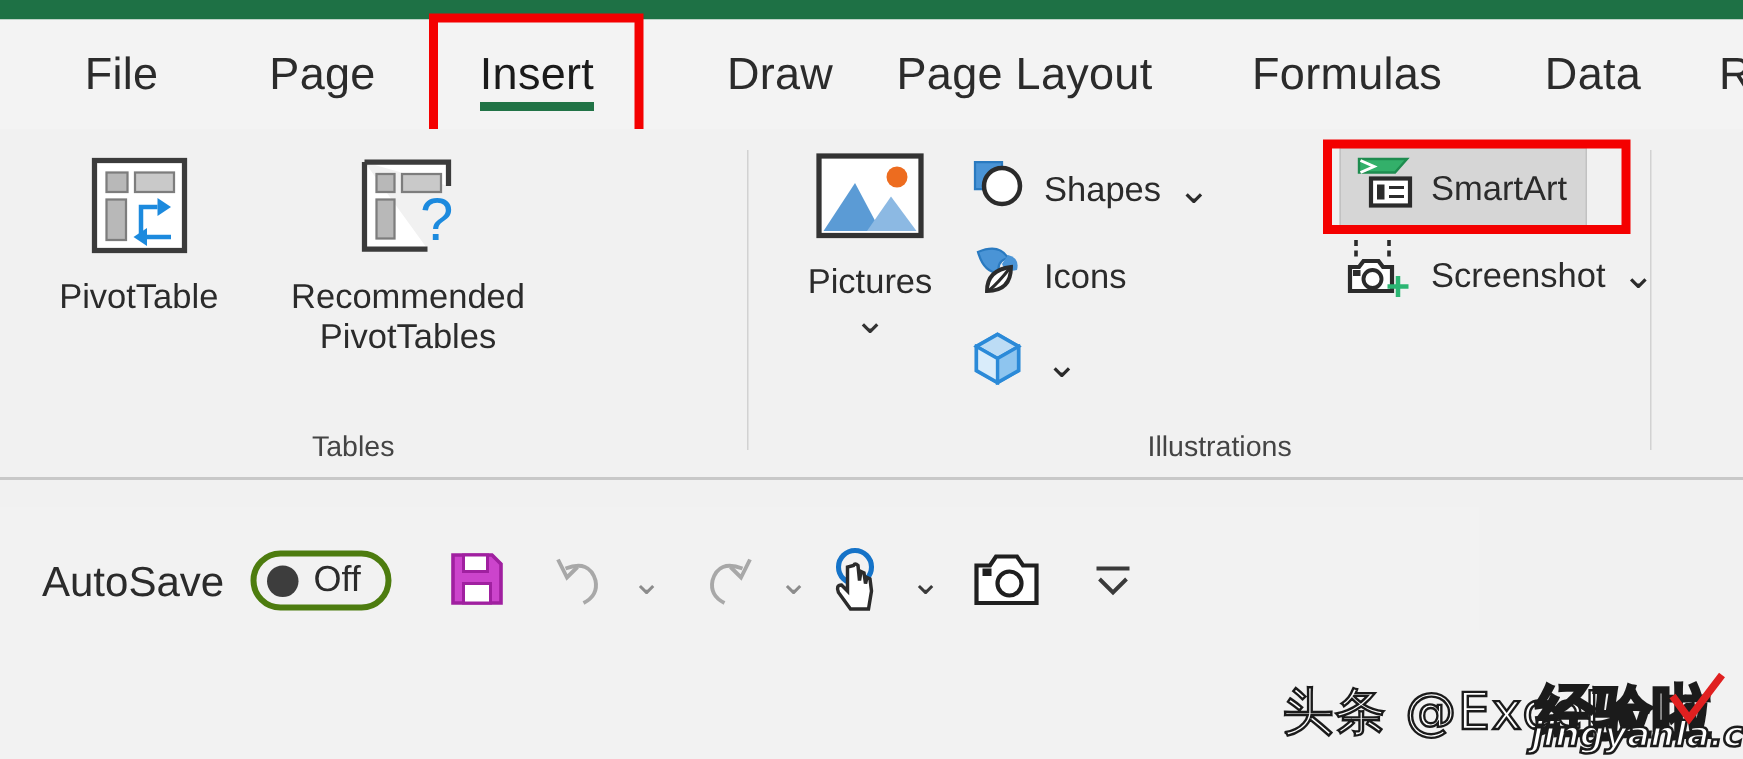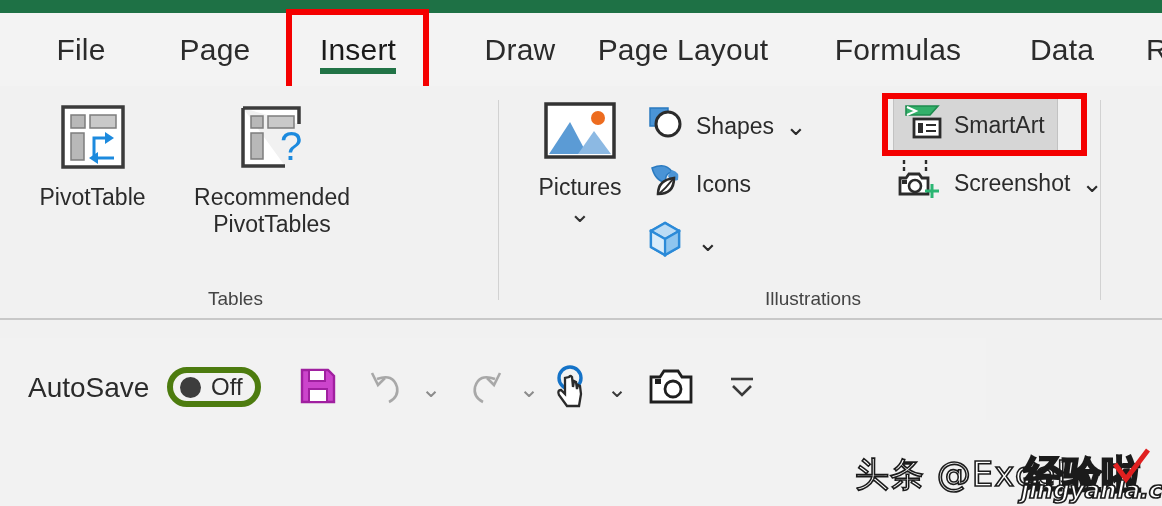--- a/index.html
+++ b/index.html
@@ -147,21 +147,21 @@
     position: absolute;
     left: 28px; top: 50px;
     transform: translateY(-50%);
     font-size: 28px;
     color: #2b2b2b;
   }
   .toggle {
     position: absolute;
     left: 167px; top: 29px;
     width: 94px; height: 40px;
-    border: 6px solid #4d7c0f;
+    border: 4px solid #4d7c0f;
     border-radius: 21px;
     display: flex;
     align-items: center;
   }
   .toggle .knob {
     width: 21px; height: 21px;
     border-radius: 50%;
     background: #3d3d3d;
     margin-left: 7px;
   }

